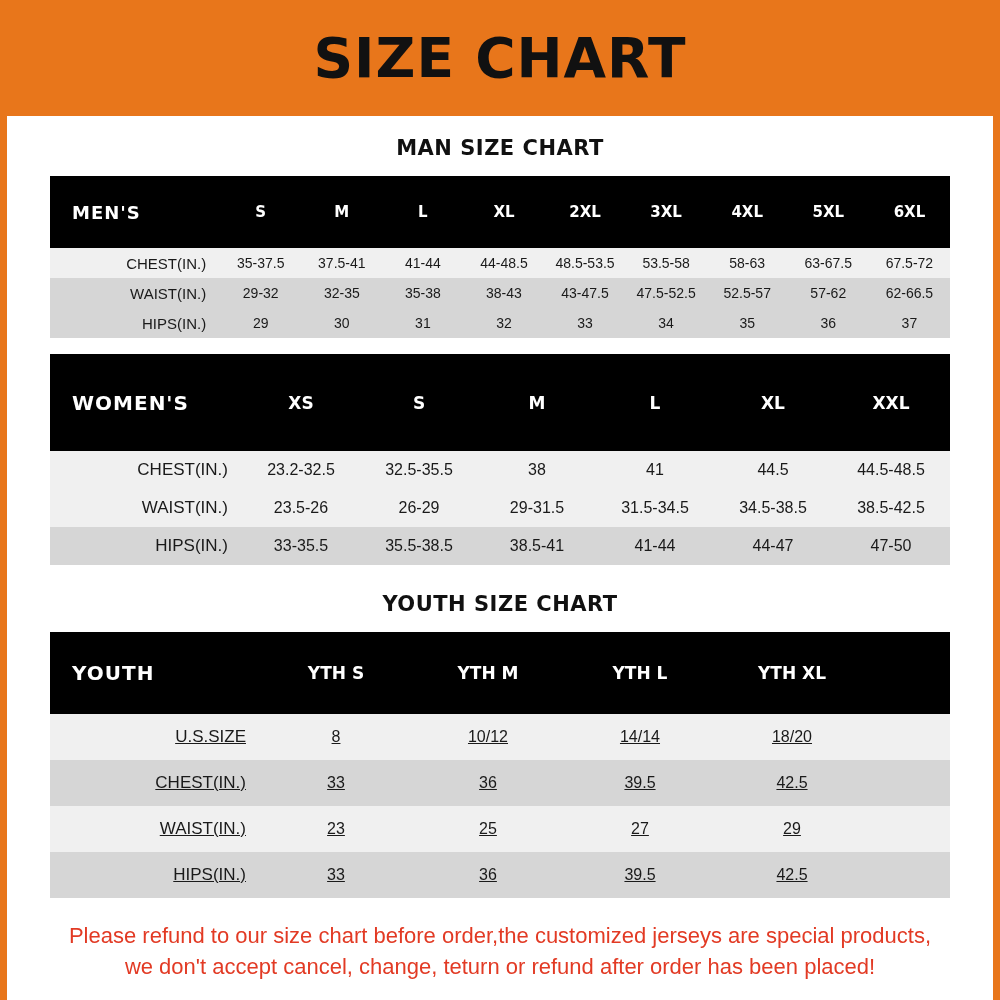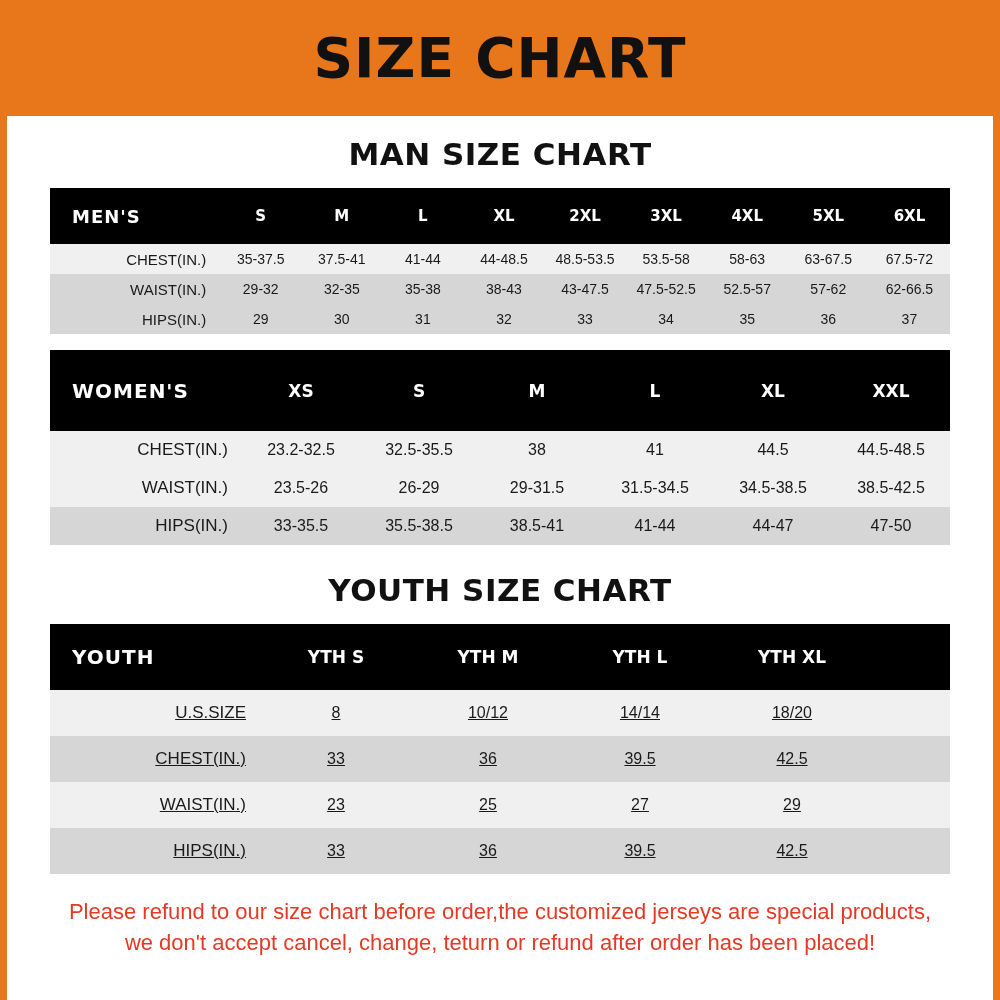--- a/index.html
+++ b/index.html
@@ -35,21 +35,21 @@
     font-weight: bold;
     font-size: 55px;
     letter-spacing: 1px;
     color: #111111;
     line-height: 1;
   }
   .section-title {
     text-align: center;
     font-family: "DejaVu Sans", sans-serif;
     font-weight: bold;
-    font-size: 31px;
+    font-size: 21px;
     color: #111111;
     letter-spacing: 0.5px;
   }
   .t-man { margin-top: 20px; }
   .t-women { margin-top: 24px; }
   .t-youth { margin-top: 27px; }
 
   table {
     border-collapse: collapse;
     table-layout: fixed;
@@ -58,21 +58,21 @@
   table.men { width: 900px; margin-top: 16px; }
   table.women { width: 900px; margin-top: 16px; }
   table.youth { width: 900px; margin-top: 16px; }
 
   thead th {
     background: #000000;
     color: #ffffff;
     font-family: "DejaVu Sans", sans-serif;
     font-weight: bold;
     text-align: center;
-    padding: 8px;
+    padding: 16px;
   }
   table.men thead th { height: 40px; font-size: 15px; }
   table.women thead th { height: 65px; font-size: 17px; }
   table.youth thead th { height: 50px; font-size: 17px; }
 
   thead th.rowhead {
     text-align: left;
     padding-left: 22px;
     letter-spacing: 1px;
   }

